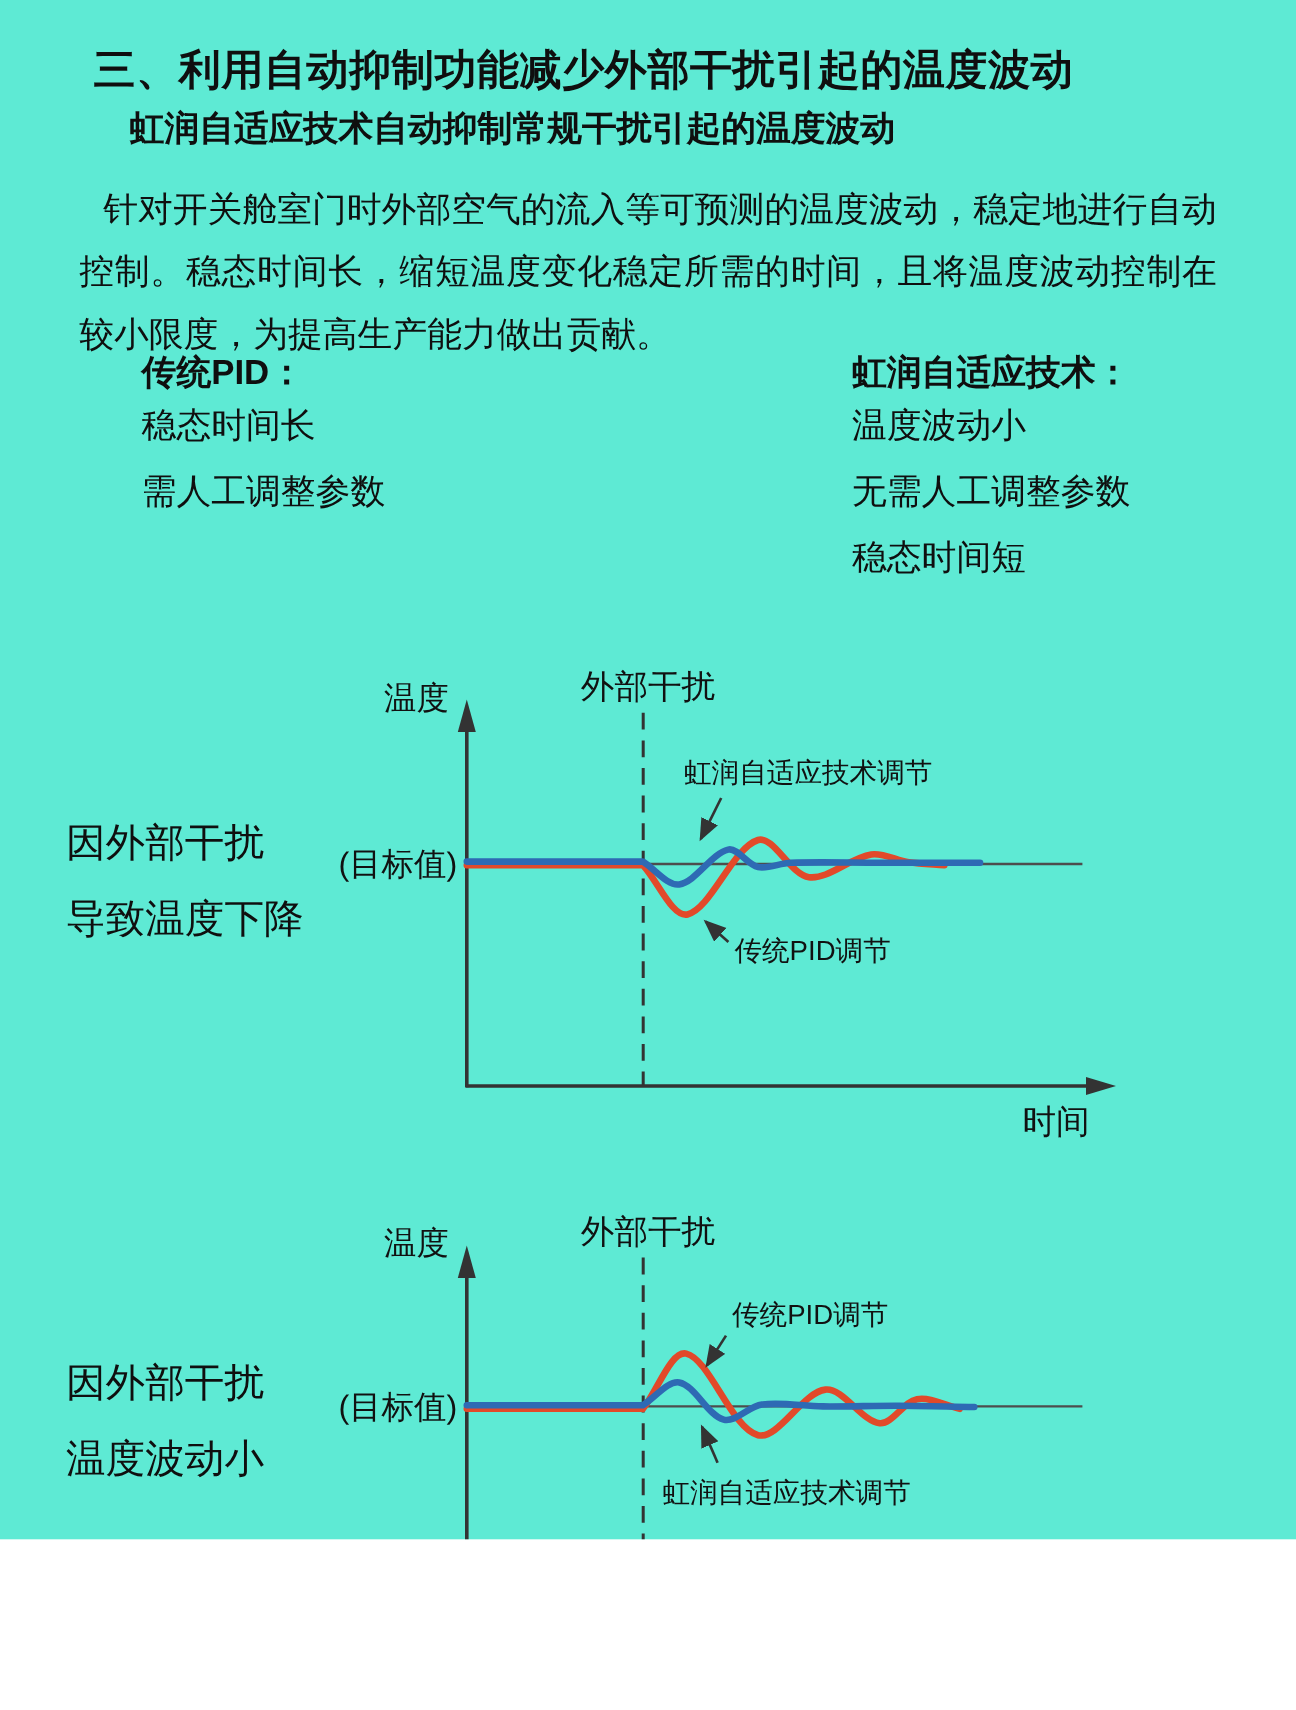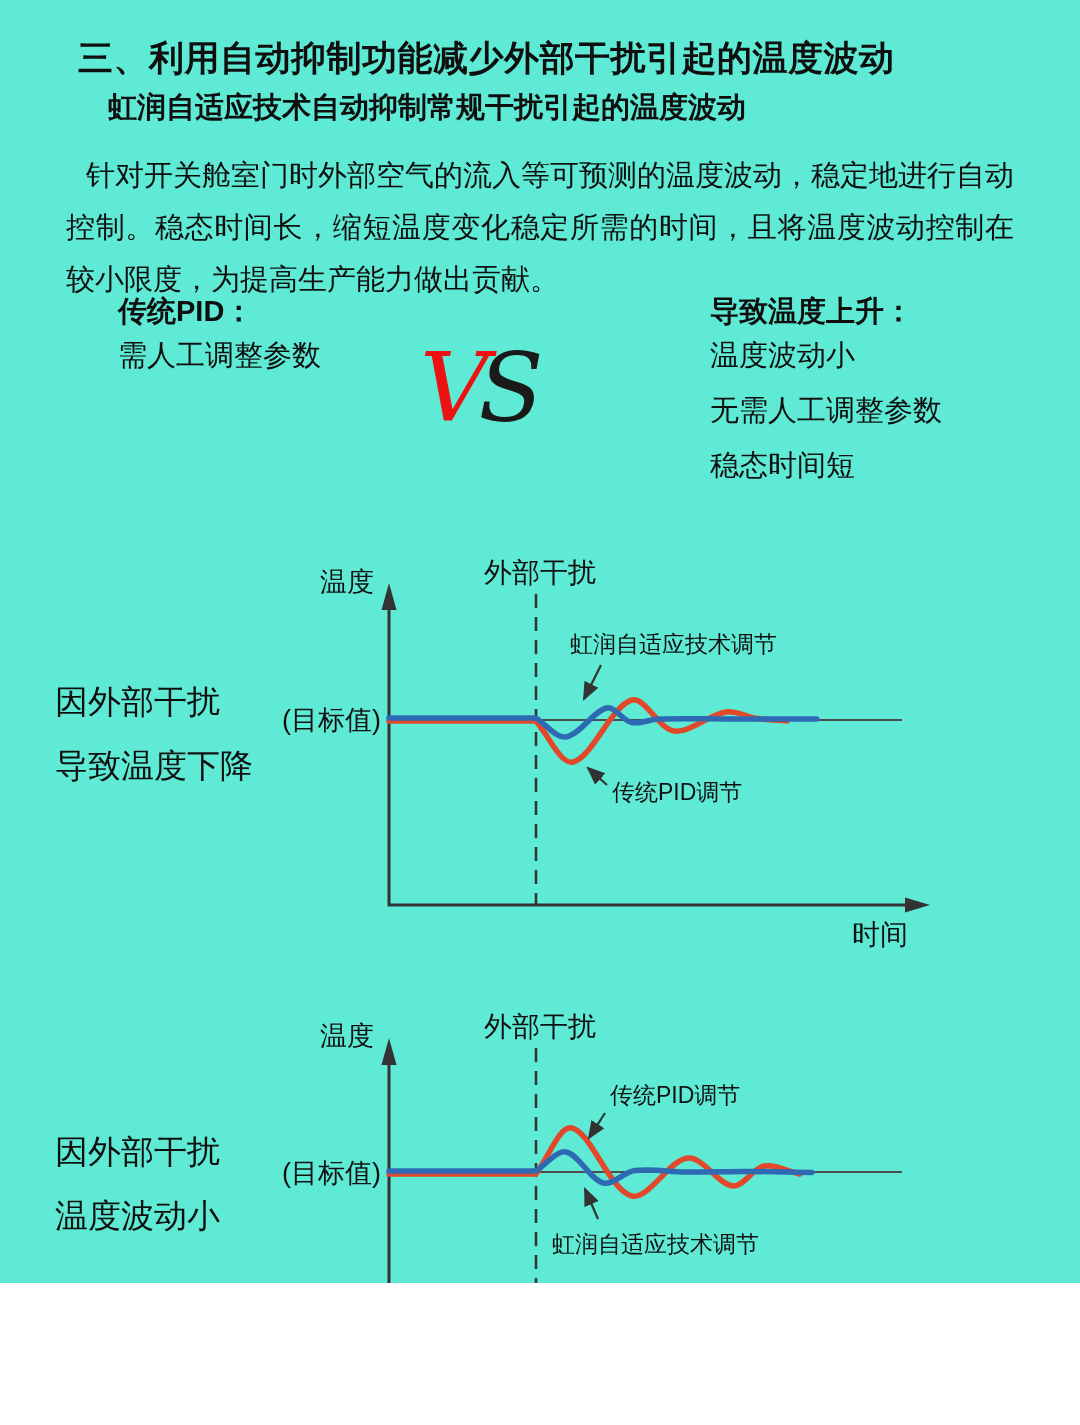--- a/index.html
+++ b/index.html
@@ -44,29 +44,27 @@
 <body>
 
 <div class="page">
 
   <h1 class="abs title">三、利用自动抑制功能减少外部干扰引起的温度波动</h1>
   <h2 class="abs subtitle">虹润自适应技术自动抑制常规干扰引起的温度波动</h2>
   <p class="abs intro">针对开关舱室门时外部空气的流入等可预测的温度波动，稳定地进行自动控制。稳态时间长，缩短温度变化稳定所需的时间，且将温度波动控制在较小限度，为提高生产能力做出贡献。</p>
 
   <div class="abs cmp-col left">
     <div class="cmp-header">传统PID：</div>
+    <div class="cmp-item">稳态时间长</div>
     <div class="cmp-item">需人工调整参数</div>
   </div>
 
-  <div class="abs vs">
-    <span class="vs-v">V</span><span class="vs-s">S</span>
-  </div>
 
   <div class="abs cmp-col right">
-    <div class="cmp-header">导致温度上升：</div>
+    <div class="cmp-header">虹润自适应技术：</div>
     <div class="cmp-item">温度波动小</div>
     <div class="cmp-item">无需人工调整参数</div>
     <div class="cmp-item">稳态时间短</div>
   </div>
 
   <div class="abs chart-caption cap1">
     <div>因外部干扰</div>
     <div>导致温度下降</div>
   </div>
 

